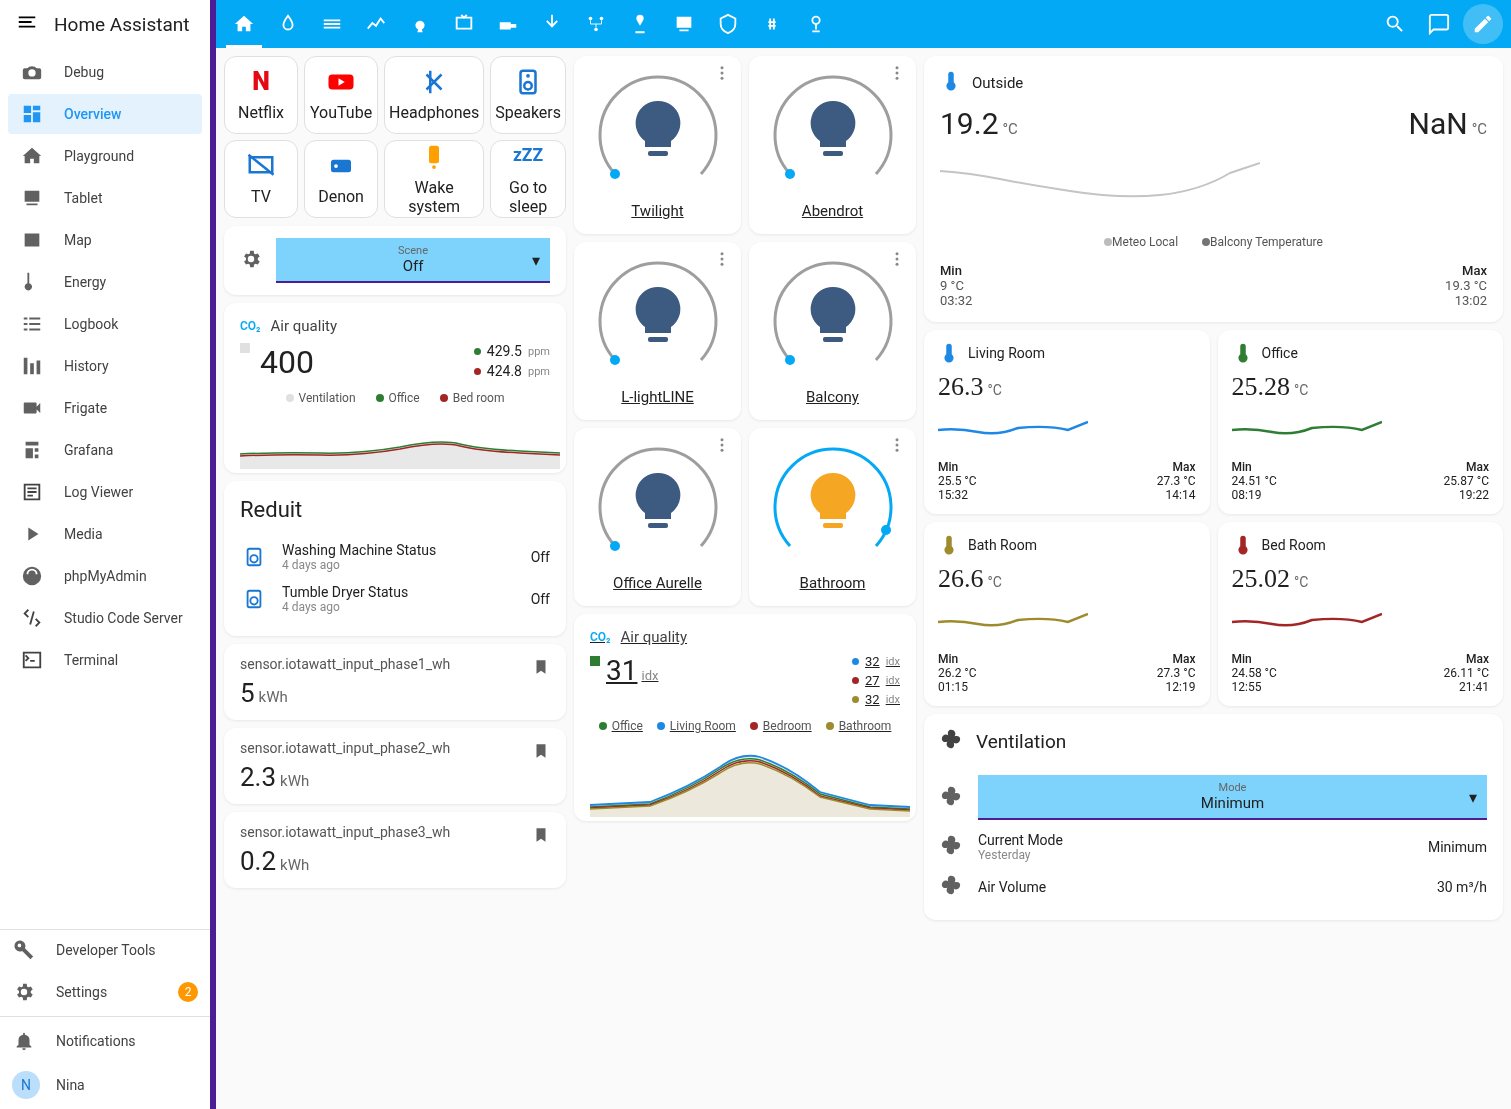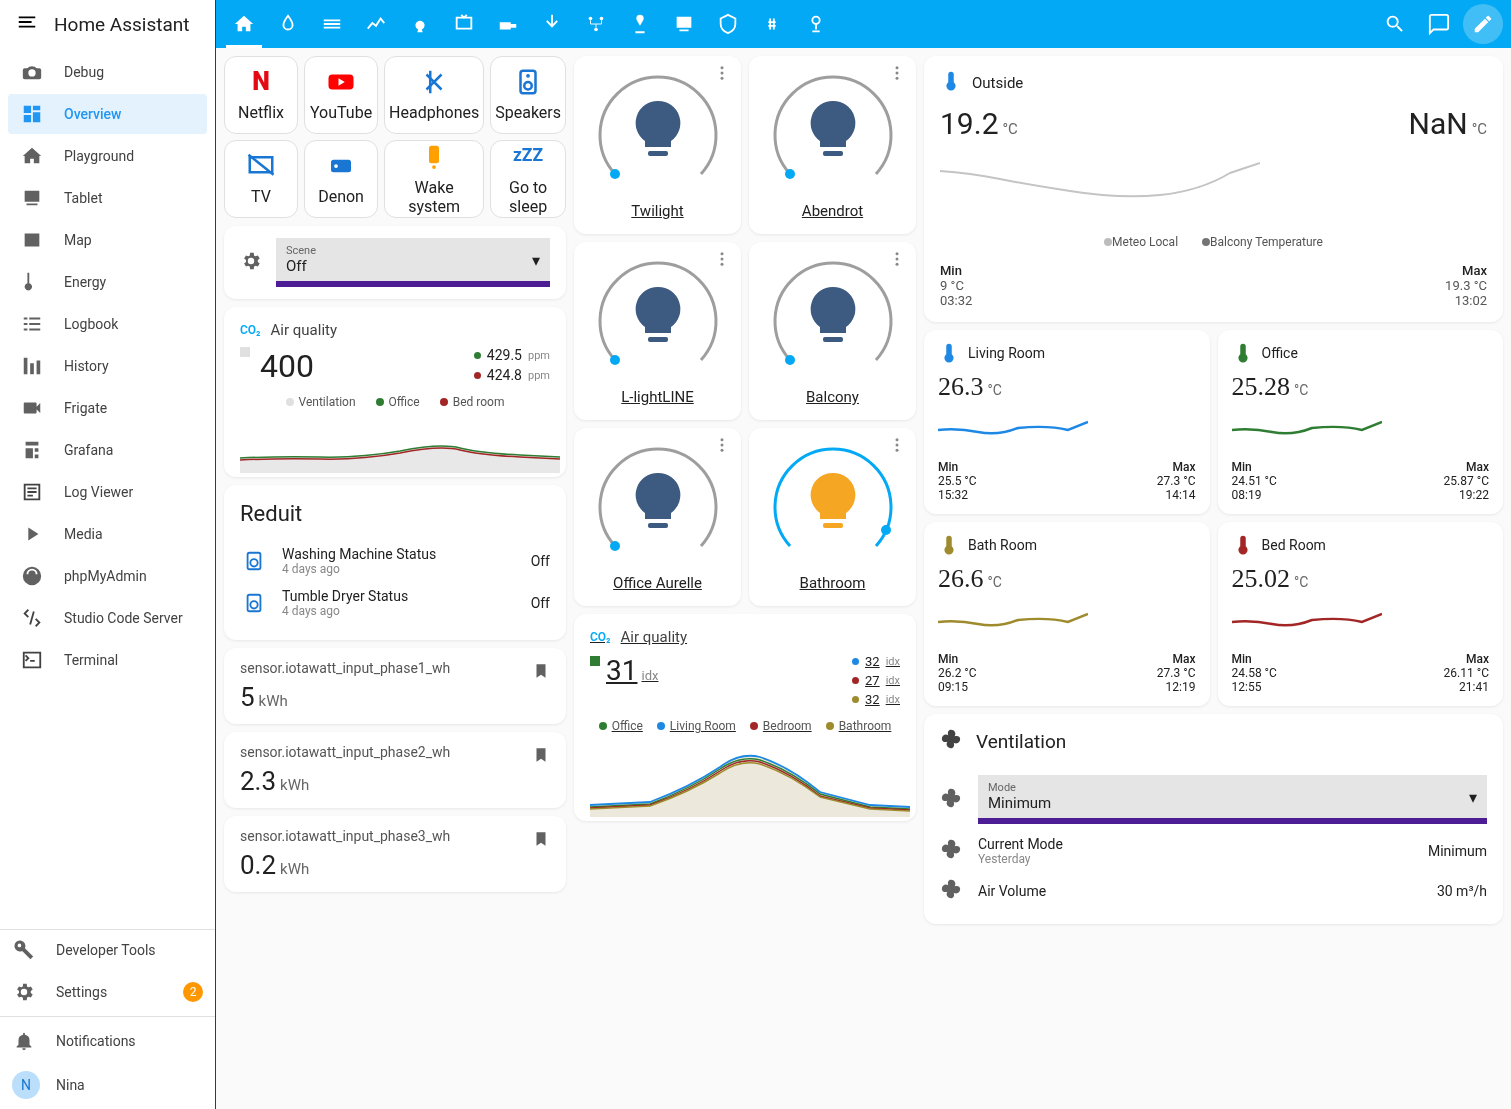--- a/index.html
+++ b/index.html
@@ -1,18 +1,18 @@
 <!DOCTYPE html>
 <html><head>
 <meta charset="utf-8">
 <style>
 * { box-sizing: border-box; margin: 0; padding: 0; }
 body { font-family: Roboto, -apple-system, BlinkMacSystemFont, "Segoe UI", sans-serif; background: #fafafa; color: #212121; overflow: hidden; }
 .app { display: flex; height: 100vh; }
-.sidebar { width: 216px; background: #fff; border-right: 1px solid #4c1d95; display: flex; flex-direction: column; }
+.sidebar { width: 216px; background: #fff; border-right: 6px solid #4c1d95; display: flex; flex-direction: column; }
 .sidebar-header { display: flex; align-items: center; padding: 12px 16px; height: 48px; }
 .sidebar-header .menu-icon { margin-right: 16px; cursor: pointer; }
 .sidebar-header .title { font-size: 19px; font-weight: 400; }
 .sidebar-nav { flex: 1; overflow-y: auto; padding: 4px 8px; }
 .sidebar-item { display: flex; align-items: center; padding: 8px 12px; border-radius: 4px; cursor: pointer; color: #424242; font-size: 14px; margin-bottom: 2px; }
 .sidebar-item.active { background: #e3f2fd; color: #2196f3; font-weight: 500; }
 .sidebar-item .icon { width: 24px; height: 24px; margin-right: 20px; display: flex; align-items: center; justify-content: center; }
 .sidebar-item.active .icon svg { fill: #2196f3; }
 .sidebar-item .icon svg { fill: #616161; width: 22px; height: 22px; }
 .sidebar-divider { height: 1px; background: #e0e0e0; margin: 4px 0; }
@@ -38,21 +38,21 @@
 .col3 { flex: 1; }
 
 .card { background: #fff; border-radius: 12px; box-shadow: 0 1px 3px rgba(0,0,0,0.08); }
 
 .quick-grid { display: grid; grid-template-columns: repeat(4, 1fr); gap: 6px; }
 .quick-btn { background: #fff; border: 1px solid #e0e0e0; border-radius: 12px; padding: 12px 4px; display: flex; flex-direction: column; align-items: center; justify-content: center; cursor: pointer; height: 78px; }
 .quick-btn .qicon { height: 30px; display: flex; align-items: center; justify-content: center; margin-bottom: 6px; }
 .quick-btn .qlabel { font-size: 16px; text-align: center; line-height: 1.2; }
 
 .scene-card { padding: 12px 16px; display: flex; align-items: center; gap: 14px; }
-.select-field { flex: 1; background: #e5e5e5; border: none; border-bottom: 6px solid #4c1d95; padding: 6px 10px; position: relative; }
+.select-field { flex: 1; background: #7dd3fc; border: none; border-bottom: 2px solid #4c1d95; padding: 6px 10px; position: relative; text-align: center; }
 .select-field .sf-label { font-size: 11px; color: #666; }
 .select-field .sf-value { font-size: 15px; }
 .select-field .sf-arrow { position: absolute; right: 10px; top: 50%; transform: translateY(-50%); }
 
 .aq-card { padding: 14px 16px 0; }
 .aq-header { display: flex; align-items: center; gap: 10px; color: #03a9f4; margin-bottom: 8px; }
 .aq-title { color: #424242; font-size: 15px; }
 .aq-body { display: flex; justify-content: space-between; align-items: flex-start; }
 .aq-big { font-size: 32px; font-weight: 400; }
 .aq-rows { font-size: 14px; }
@@ -782,21 +782,21 @@
                 <span>Bath Room</span>
               </div>
     <div><span class="tc-val">26.6</span> <span class="tc-unit">°C</span></div>
     <svg class="tc-chart" viewBox="0 0 150 36" preserveAspectRatio="none">
                 <path d="M0 20 Q20 18 40 22 T80 18 Q110 15 130 20 L150 12" fill="none" stroke="#9e8b2e" stroke-width="2.5"></path>
               </svg>
     <div class="tc-mm">
                 <div class="c">
                   <div class="t1">Min</div>
                   <div>26.2 °C</div>
-                  <div>09:15</div>
+                  <div>01:15</div>
                 </div>
                 <div class="c right">
                   <div class="t1">Max</div>
                   <div>27.3 °C</div>
                   <div>12:19</div>
                 </div>
               </div>
   </div>
             <div class="card temp-card">
     <div class="tc-header">

